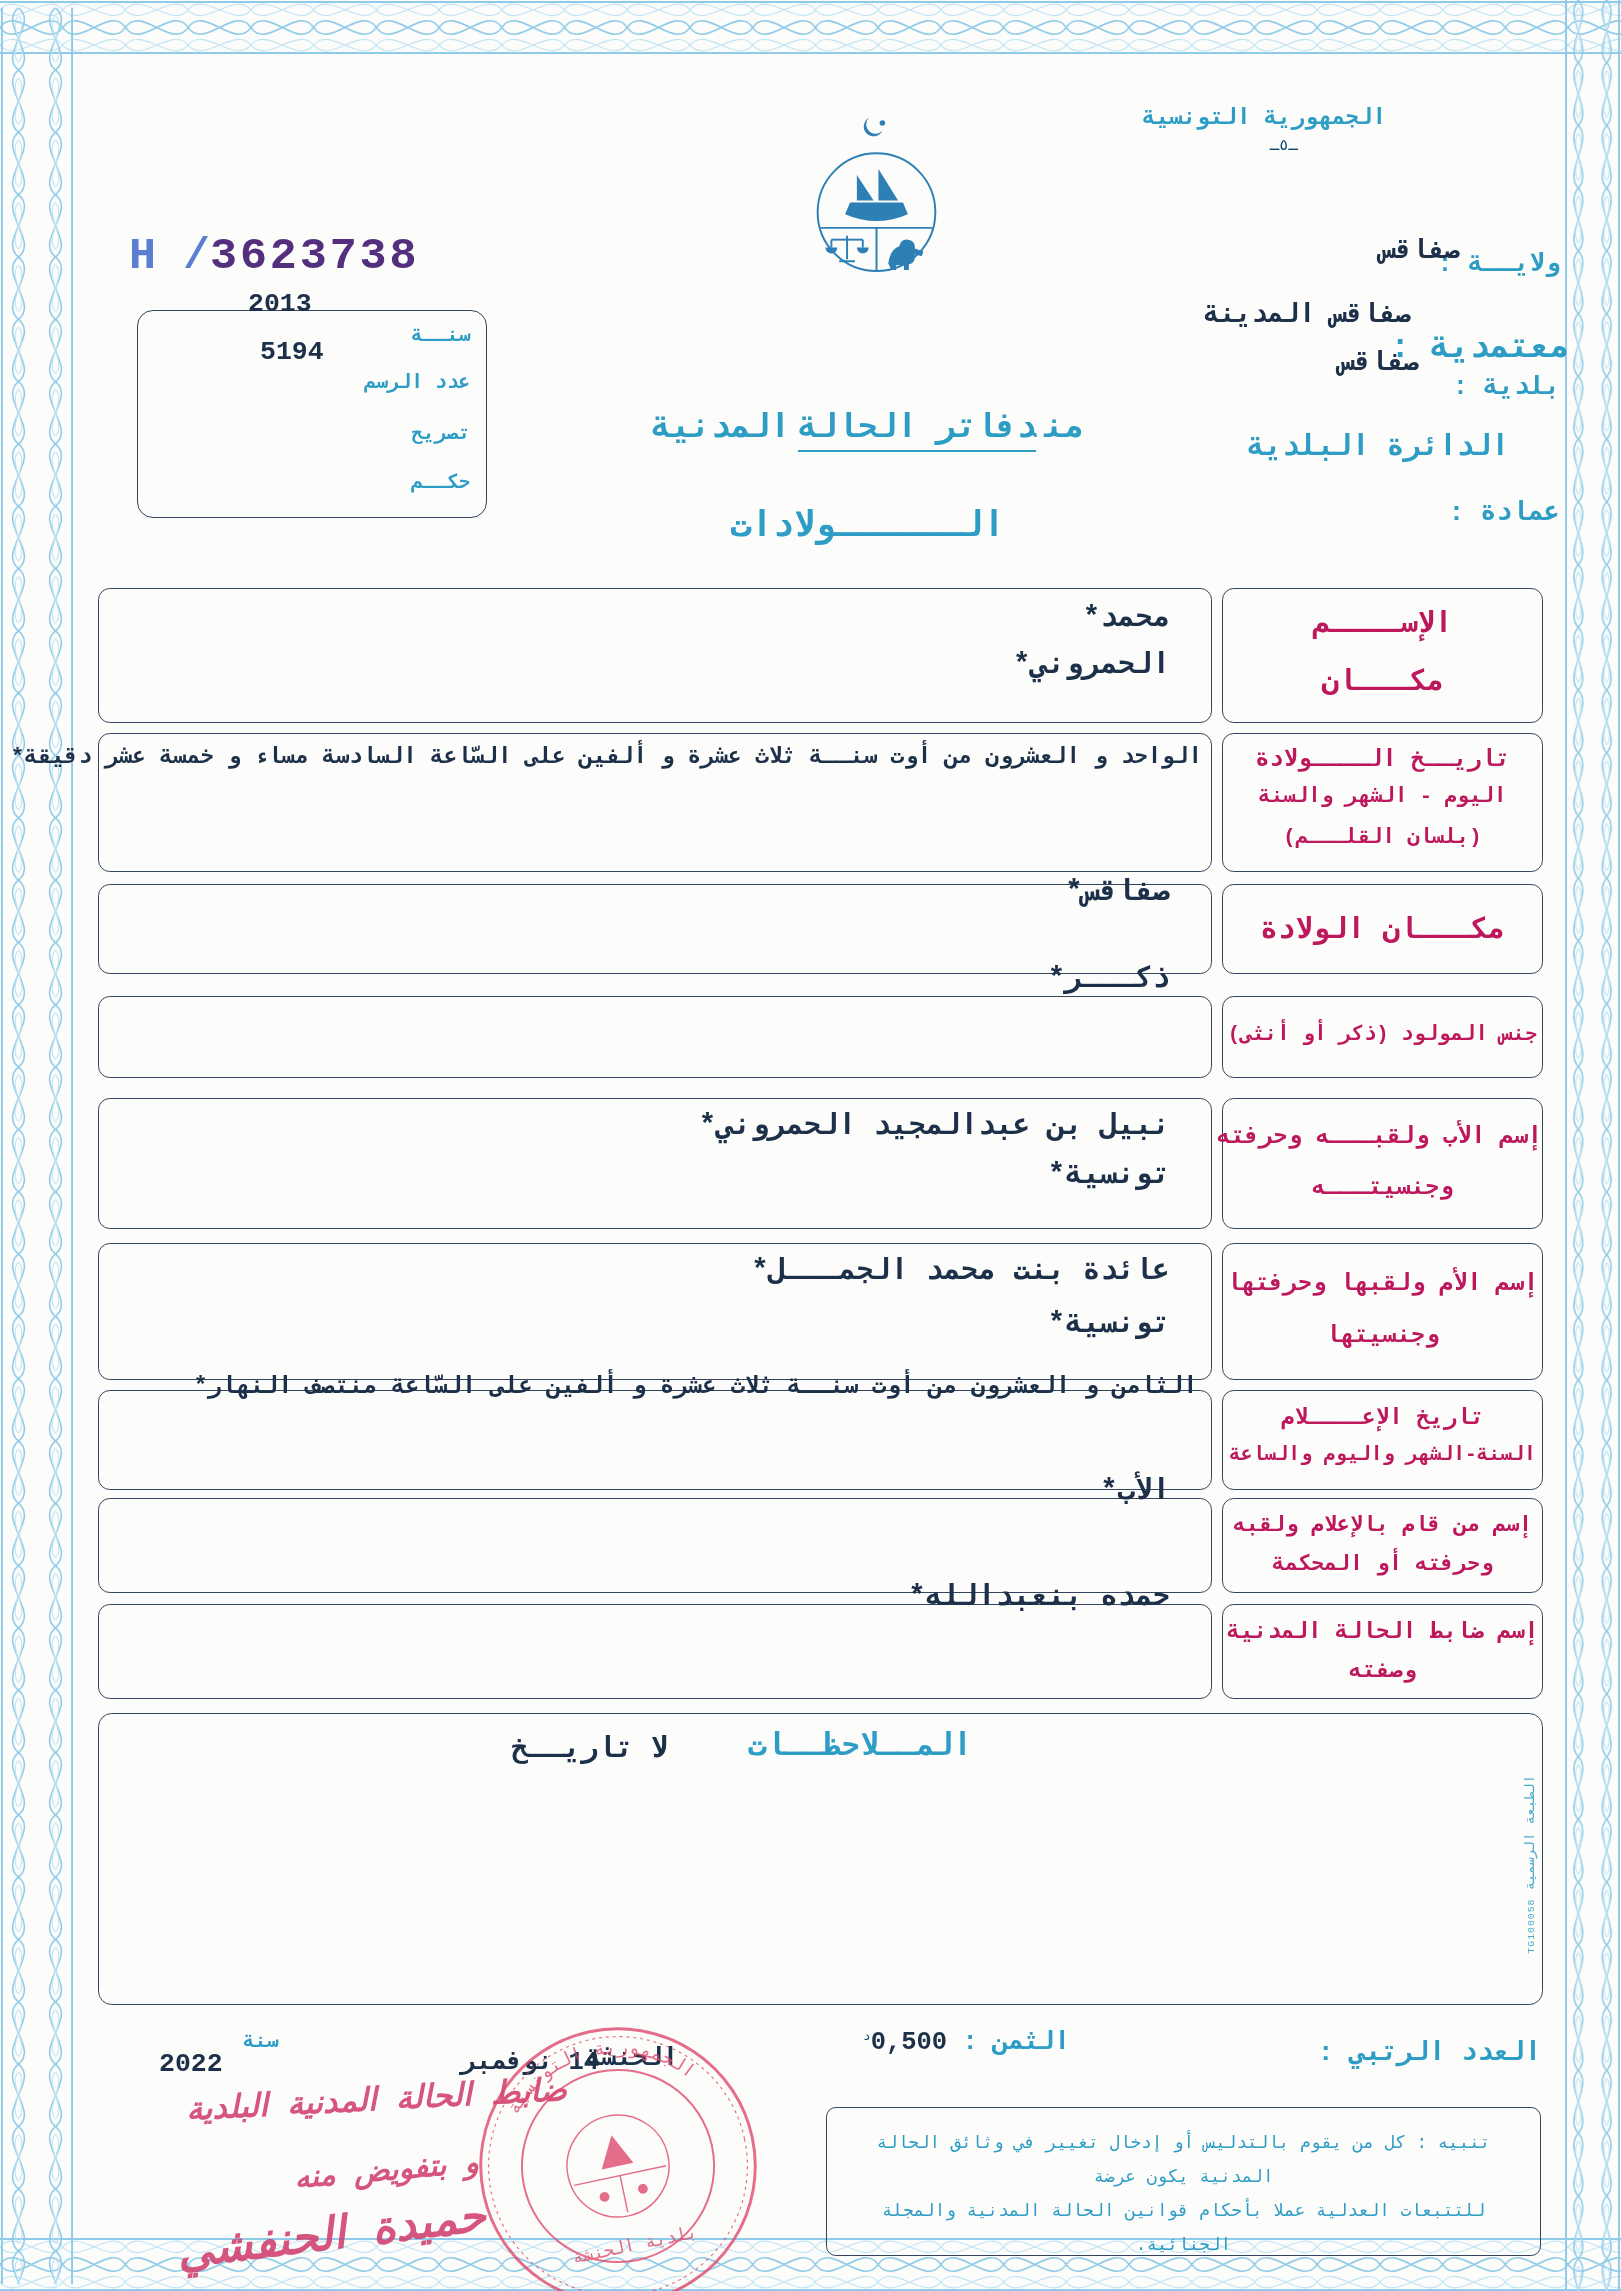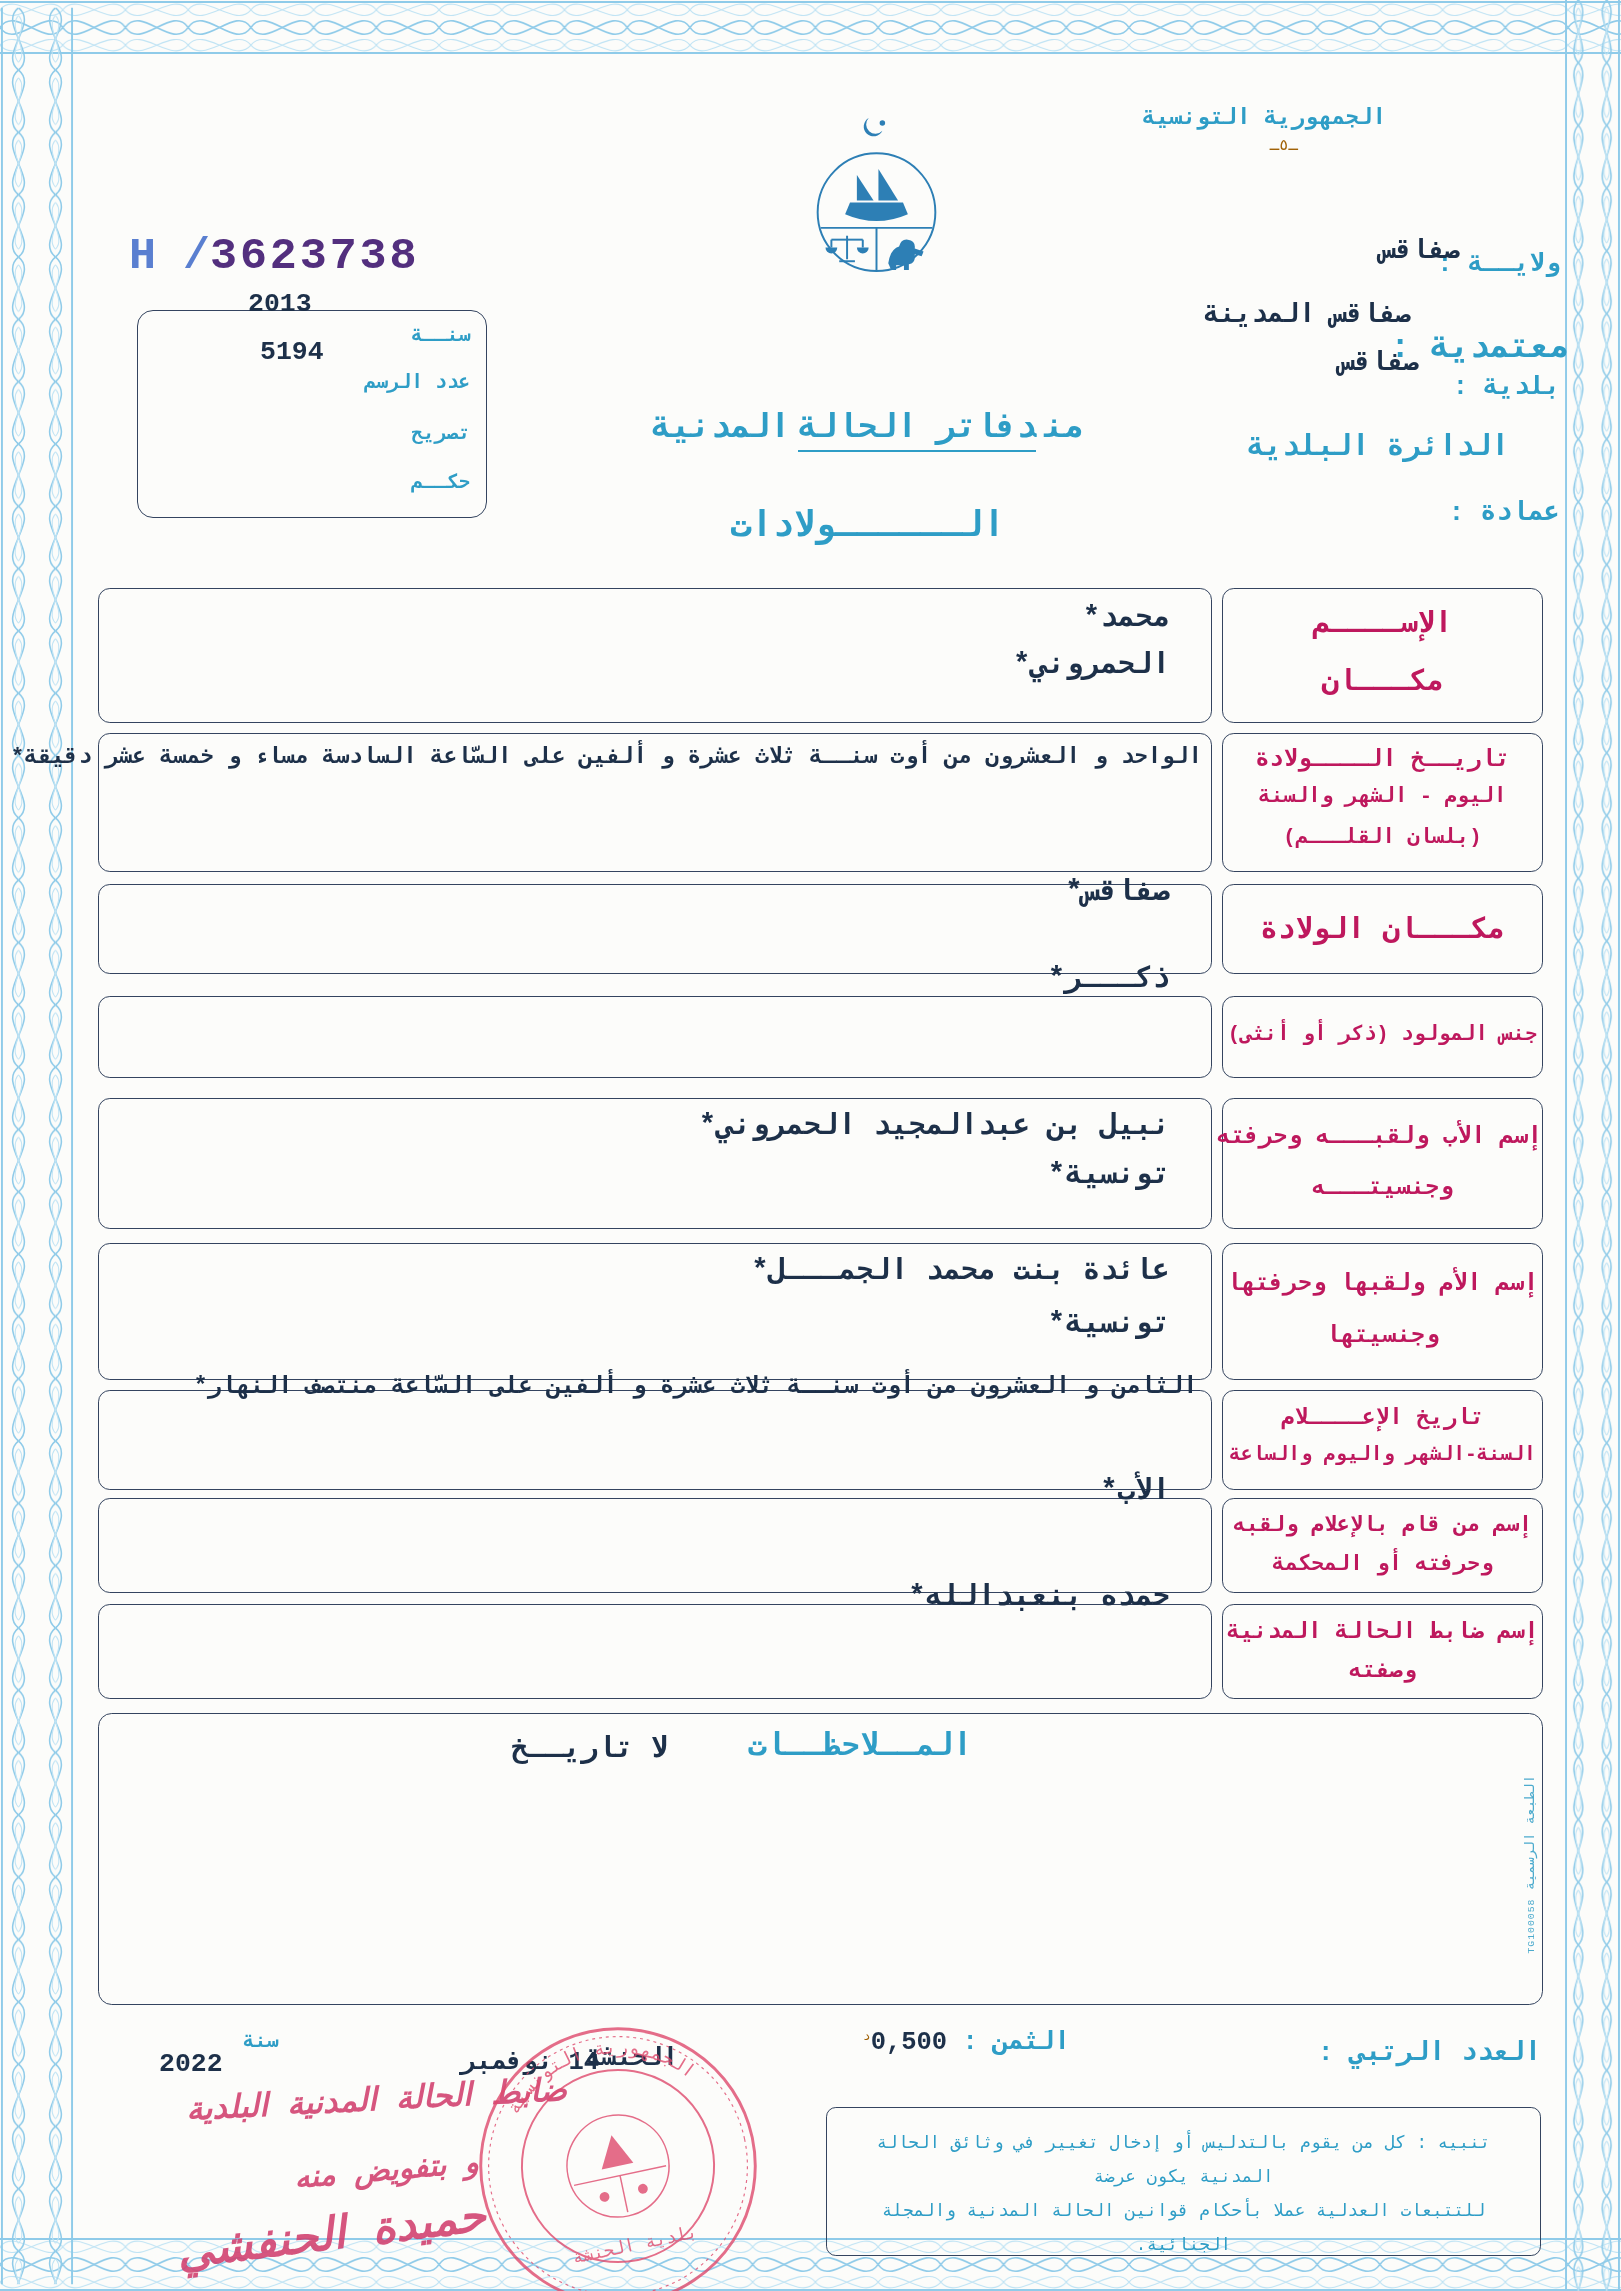--- a/index.html
+++ b/index.html
@@ -1,19 +1,19 @@
 <!DOCTYPE html>
 <html lang="ar" dir="rtl"><head>
 <meta charset="utf-8">
 <style>
   html,body{margin:0;padding:0;background:#9a9a9a;}
   .page{position:relative;width:1621px;height:2292px;background:#fcfcfa;overflow:hidden;
         font-family:Liberation Mono, monospace;direction:rtl;}
   .abs{position:absolute;}
-  .teal{color:#a16207;}
+  .teal{color:#0c4a6e;}
   .teal-b{color:#2e9dc6;font-weight:bold;}
   .ink{color:#1d3049;font-weight:bold;white-space:nowrap;}
   .nowrap{white-space:nowrap;}
 
   
   .vbox{position:absolute;left:98px;width:1112px;border:1.5px solid #34445f;border-radius:11.8px;background:transparent;}
   .lbox{position:absolute;left:1222px;width:319px;border:1.5px solid #34445f;border-radius:11.8px;}
   .lab{position:absolute;left:0;right:0;text-align:center;color:#be185d;font-weight:bold;white-space:nowrap;}
   .val{position:absolute;color:#1d3049;font-weight:bold;white-space:nowrap;font-size:29px;}
 

